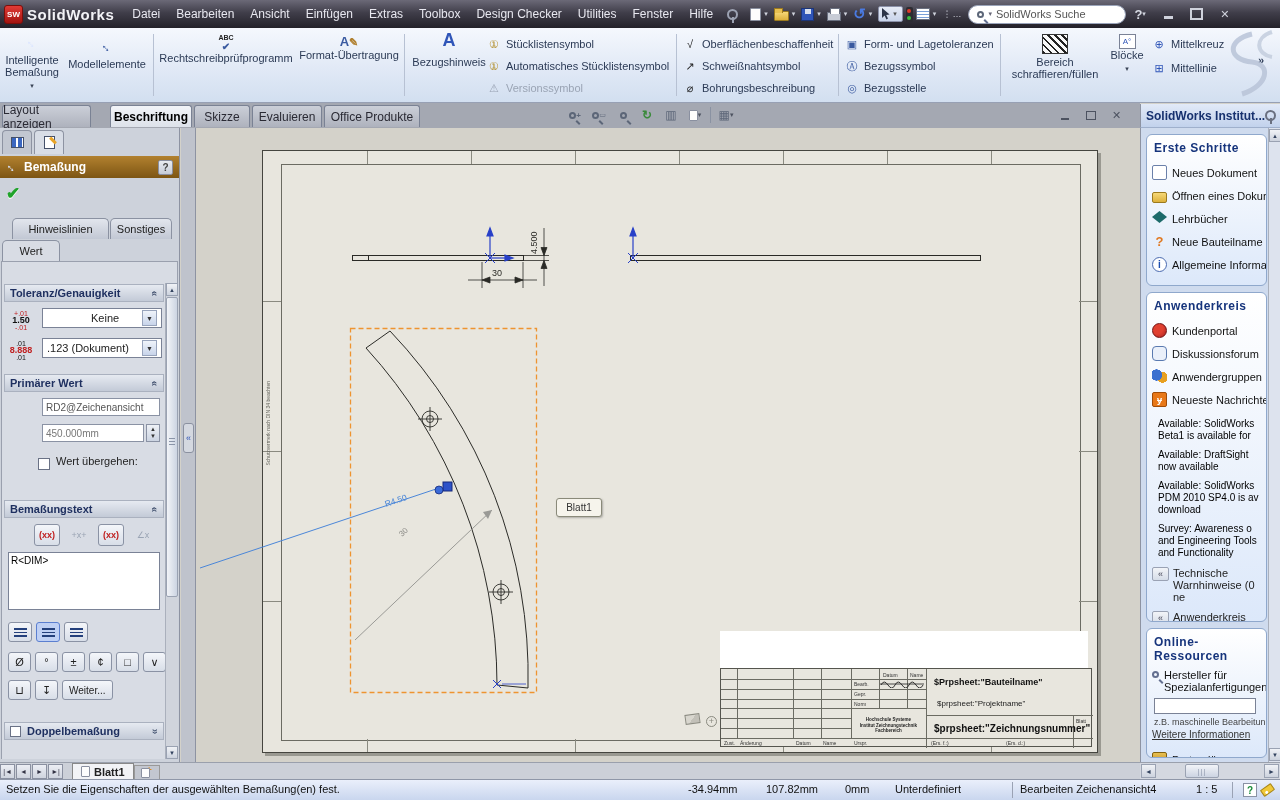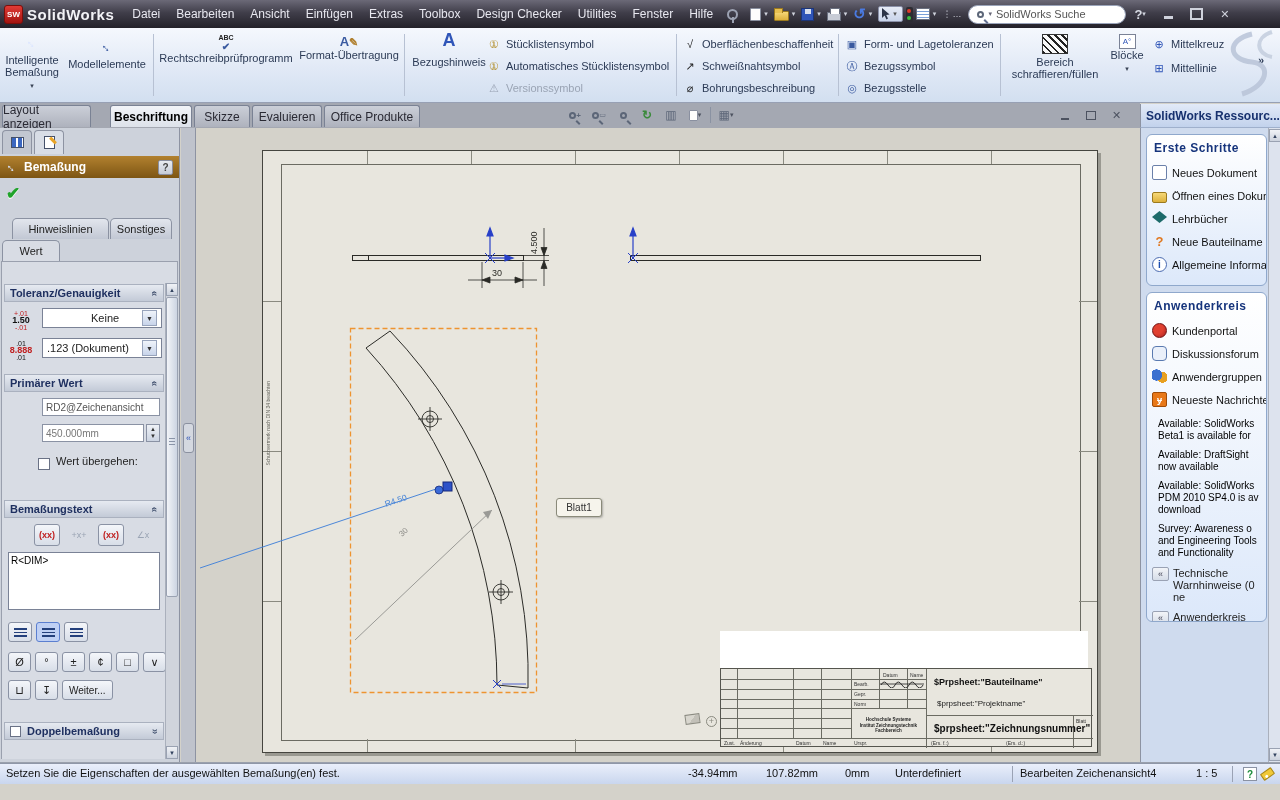--- a/index.html
+++ b/index.html
@@ -217,21 +217,21 @@
   
   #sheetrow { position:absolute; left:0; top:762px; width:1140px; height:17px; background:#ccd0d8; border-top:1px solid #9aa0ac;
     display:flex; align-items:flex-end;}
   .navb { width:15px; height:15px; background:linear-gradient(#eceef4,#cfd4de); border:1px solid #8a90a0;
     font-size:7px; color:#334; display:flex; align-items:center; justify-content:center; margin:0 1px 0 0;}
   .shtab { height:16px; display:flex; align-items:center; gap:4px; padding:0 8px; border:1px solid #888; border-bottom:none;
     background:#f2f3f6; font-size:11px; font-weight:bold; margin-left:8px;}
   .shtab .ic-page { width:9px; height:11px;}
   .shtab2 { height:14px; width:26px; border:1px solid #999; border-bottom:none; background:#c3c7d0;
     display:flex; align-items:center; justify-content:center;}
-  #statusbar { position:absolute; left:0; top:763px; width:1280px; height:21px;
+  #statusbar { position:absolute; left:0; top:779px; width:1280px; height:21px;
     background:linear-gradient(#eaeffb,#c9d6ee); border-top:1px solid #8f97a8; font-size:11px; color:#111;}
   .sbf { position:absolute; top:3px; white-space:nowrap;}
   .sbsep { position:absolute; top:2px; width:1px; height:16px; background:#9aa2b4;}
   .sb-help { position:absolute; top:3px; width:14px; height:14px; background:#fff; border:1px solid #8a92a4;
     color:#1a8c3a; font-weight:bold; font-size:10px; display:flex; align-items:center; justify-content:center;}
   .sb-tag { position:absolute; top:6px; width:13px; height:8px; background:#f0c838; border:1px solid #a88618;
     transform:rotate(-35deg); border-radius:1px;}
   .sb-tag:after { content:''; position:absolute; left:2px; top:2.5px; width:3px; height:3px; border-radius:50%; background:#fff;}
 </style>
 </head>
@@ -725,21 +725,21 @@
       <span class="tbx" style="left:133px; top:71px;">Urspr.</span>
       <span class="tbx" style="left:210px; top:71px;">(Ers. f.:)</span>
       <span class="tbx" style="left:285px; top:71px;">(Ers. d.:)</span>
     </div>
 
     <span class="fmt-ic1"></span>
     <span class="fmt-ic2">+</span>
   </div>
 
   <div id="tp-hdr">
-    <span>SolidWorks Ressourc...</span>
+    <span>SolidWorks Institut...</span>
     <span class="pin"></span>
   </div>
   <div id="taskpane">
 
     <div class="tpbox" style="top:6px; height:152px;">
       <h3>Erste Schritte</h3>
       <div class="tpi">
           <span class="tpic t-new"></span>
           <span>Neues Dokument</span>
         </div>
@@ -786,20 +786,34 @@
       <div class="tplink">
         <span class="llbtn">«</span>
         <span><span>Technische</span><br><span>Warnhinweise (0 ne</span></span>
       </div>
       <div class="tplink">
         <span class="llbtn">«</span>
         <span>Anwenderkreis</span>
       </div>
     </div>
 
+    <div class="tpbox" style="top:500px; height:130px;">
+      <h3>Online-Ressourcen</h3>
+      <div class="tpi" style="height:26px; align-items:flex-start;">
+        <span class="mag" style="margin-top:2px;"></span>
+        <span style="white-space:normal; line-height:12px;">Hersteller für Spezialanfertigungen</span>
+      </div>
+      <input class="tp-in" style="">
+      <div class="tp-hint">z.B. maschinelle Bearbeitun</div>
+      <div class="tp-link2">Weitere Informationen</div>
+      <div class="tpi" style="margin-top:8px;">
+        <span class="tpic t-hand"></span>
+        <span>Partnerlösungen</span>
+      </div>
+    </div>
   </div>
   <div id="tp-vscroll">
     <span class="sbbtn" style="top:1px; left:0;">▲</span>
     <span class="sbbtn" style="bottom:1px; left:0; top:auto; position:absolute;">▼</span>
   </div>
   <div id="tp-hscroll">
     <span class="hsbtn">◄</span>
     <span class="hsthumb">|||</span>
     <span class="hsbtn" style="margin-left:auto;">►</span>
   </div>

